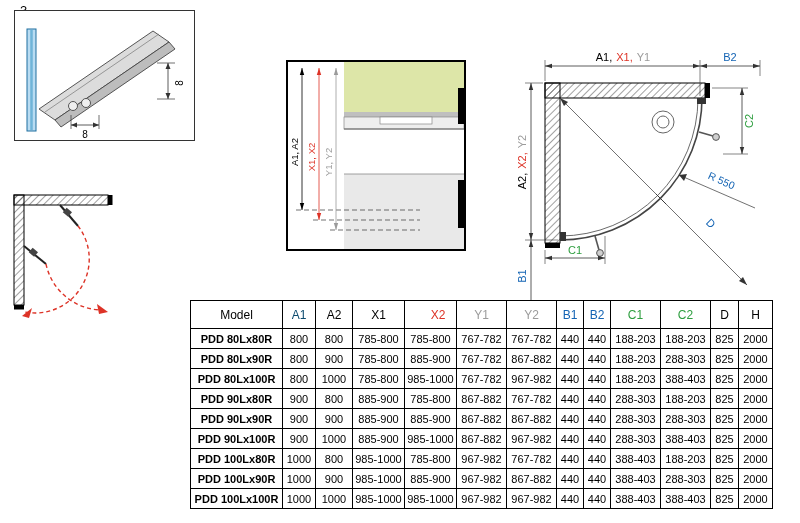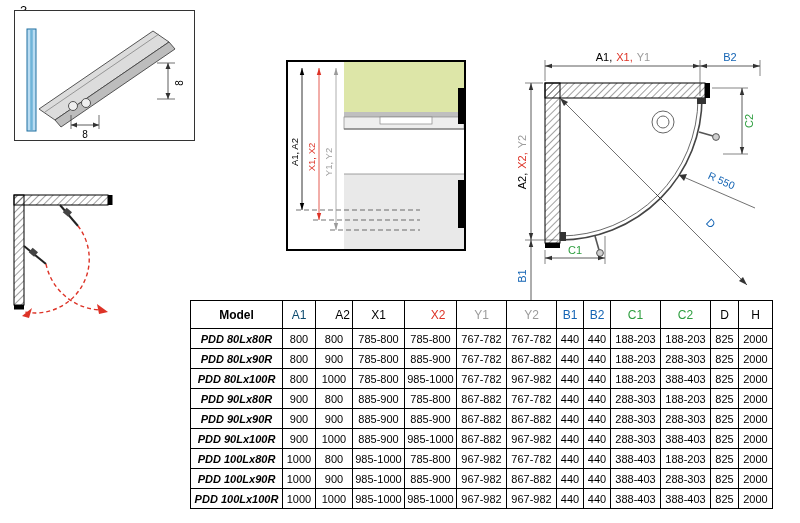--- a/index.html
+++ b/index.html
@@ -18,23 +18,23 @@
 
   .detail-box   { left:14px;  top:10px;  width:181px; height:131px; border:1px solid #333; background:#fff; }
   .swing-box    { left:8px;   top:190px; width:112px; height:148px; }
   .section-box  { left:286px; top:60px;  width:180px; height:191px; border:2px solid #000; background:#fff; }
   .plan-box     { left:515px; top:22px;  width:285px; height:278px;margin-top:28px; }
 
   .spec-table-wrap { left:190px; top:300px; }
   table.spec { border-collapse:collapse; table-layout:fixed; background:#fff; }
   .spec th, .spec td { border:1px solid #000; text-align:center; vertical-align:middle; padding:0 2px; }
   .spec th { font-size:12px; font-weight:normal; height:28px; }
-  .spec th:first-child { font-weight:bold; }
+  .spec th:first-child { font-weight:normal; }
   .spec td { font-size:11px; height:20px; }
-  .spec td.model-cell { font-weight:bold; font-style:italic; }
+  .spec td.model-cell { font-weight:bold; }
   .spec th:nth-child(1){width:92px}
   .spec th:nth-child(2){width:33px}
   .spec th:nth-child(3){width:37px}
   .spec th:nth-child(4){width:52px}
   .spec th:nth-child(5){width:52px}
   .spec th:nth-child(6){width:50px}
   .spec th:nth-child(7){width:50px}
   .spec th:nth-child(8){width:27px}
   .spec th:nth-child(9){width:27px}
   .spec th:nth-child(10){width:50px}
@@ -225,21 +225,21 @@
     </g>
   </svg>
 </div>
 
 <div class="abs spec-table-wrap">
   <table class="spec">
     <thead>
       <tr>
           <th style="color: rgb(0, 0, 0);">Model</th>
           <th style="color: #0c4a6e;">A1</th>
-          <th style="color: rgb(0, 0, 0); text-align: right;">A2</th>
+          <th style="color: rgb(0, 0, 0);">A2</th>
           <th style="color: #000000;">X1</th>
           <th style="color: rgb(221, 51, 39); padding-left: 17px;">X2</th>
           <th style="color: rgb(155, 155, 155);">Y1</th>
           <th style="color: rgb(155, 155, 155);">Y2</th>
           <th style="color: rgb(20, 100, 180);">B1</th>
           <th style="color: rgb(20, 100, 180);">B2</th>
           <th style="color: rgb(46, 158, 63);">C1</th>
           <th style="color: rgb(46, 158, 63);">C2</th>
           <th style="color: rgb(0, 0, 0);">D</th>
           <th style="color: rgb(0, 0, 0);">H</th>

